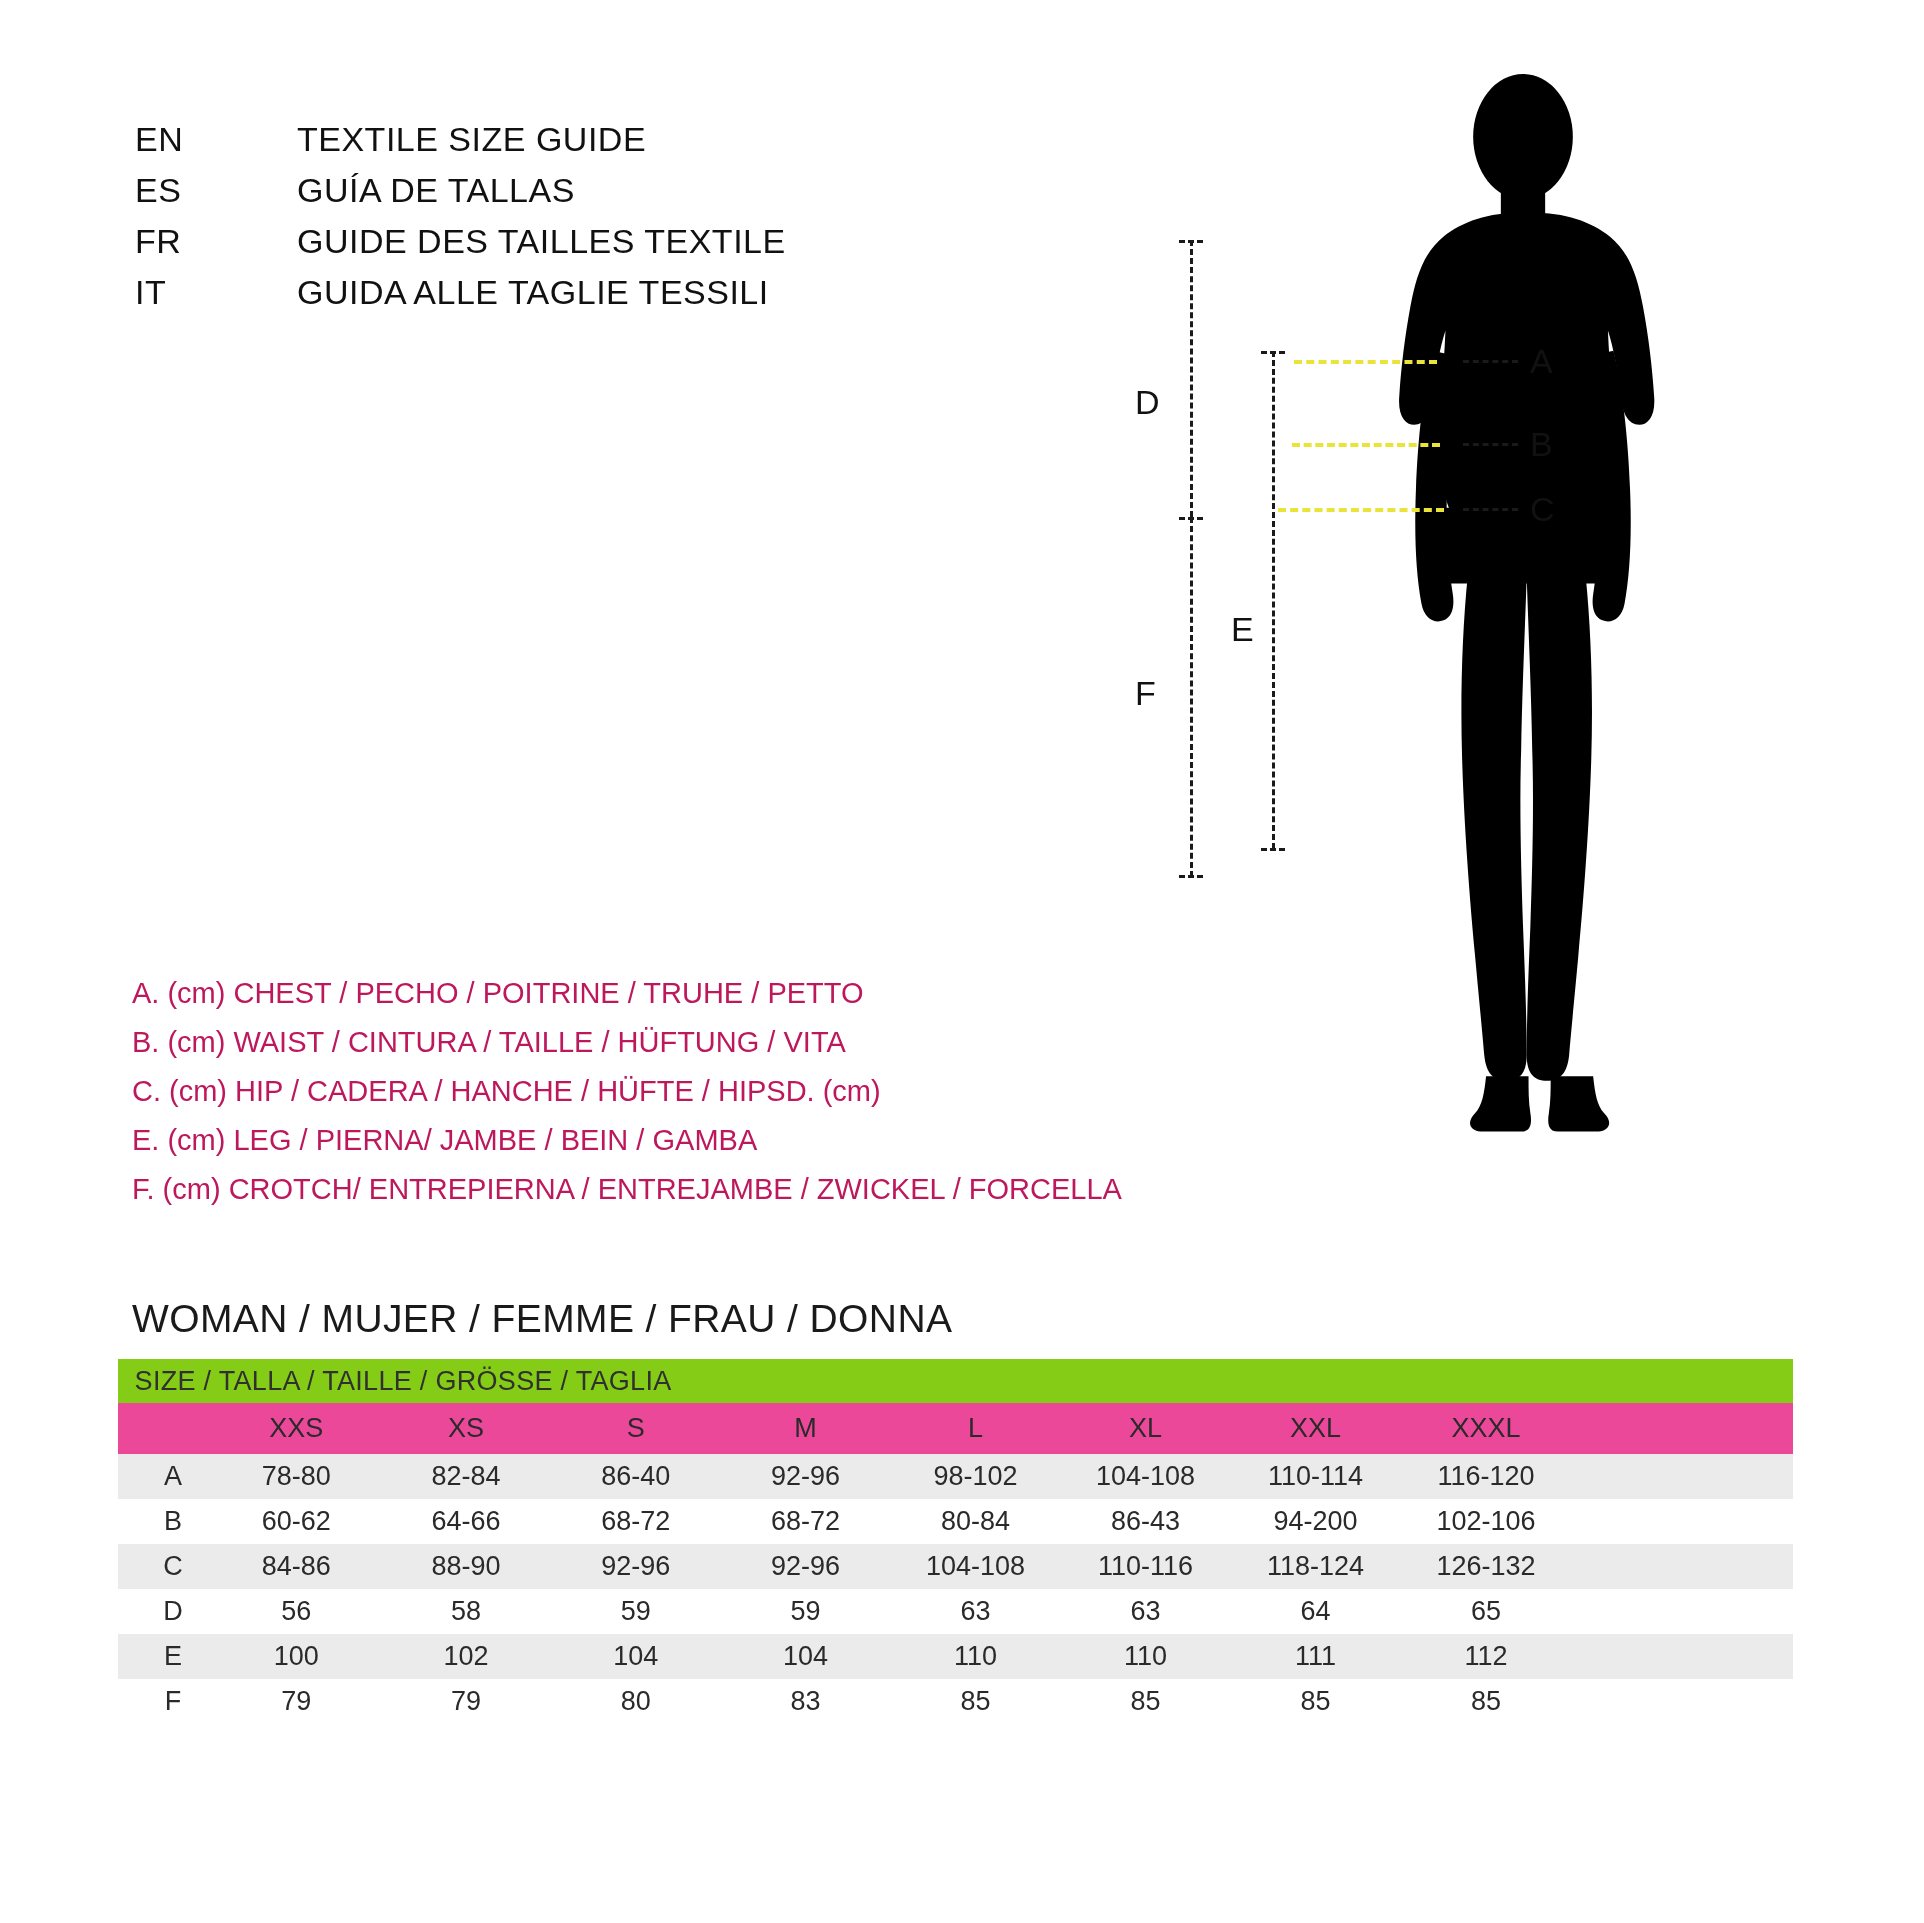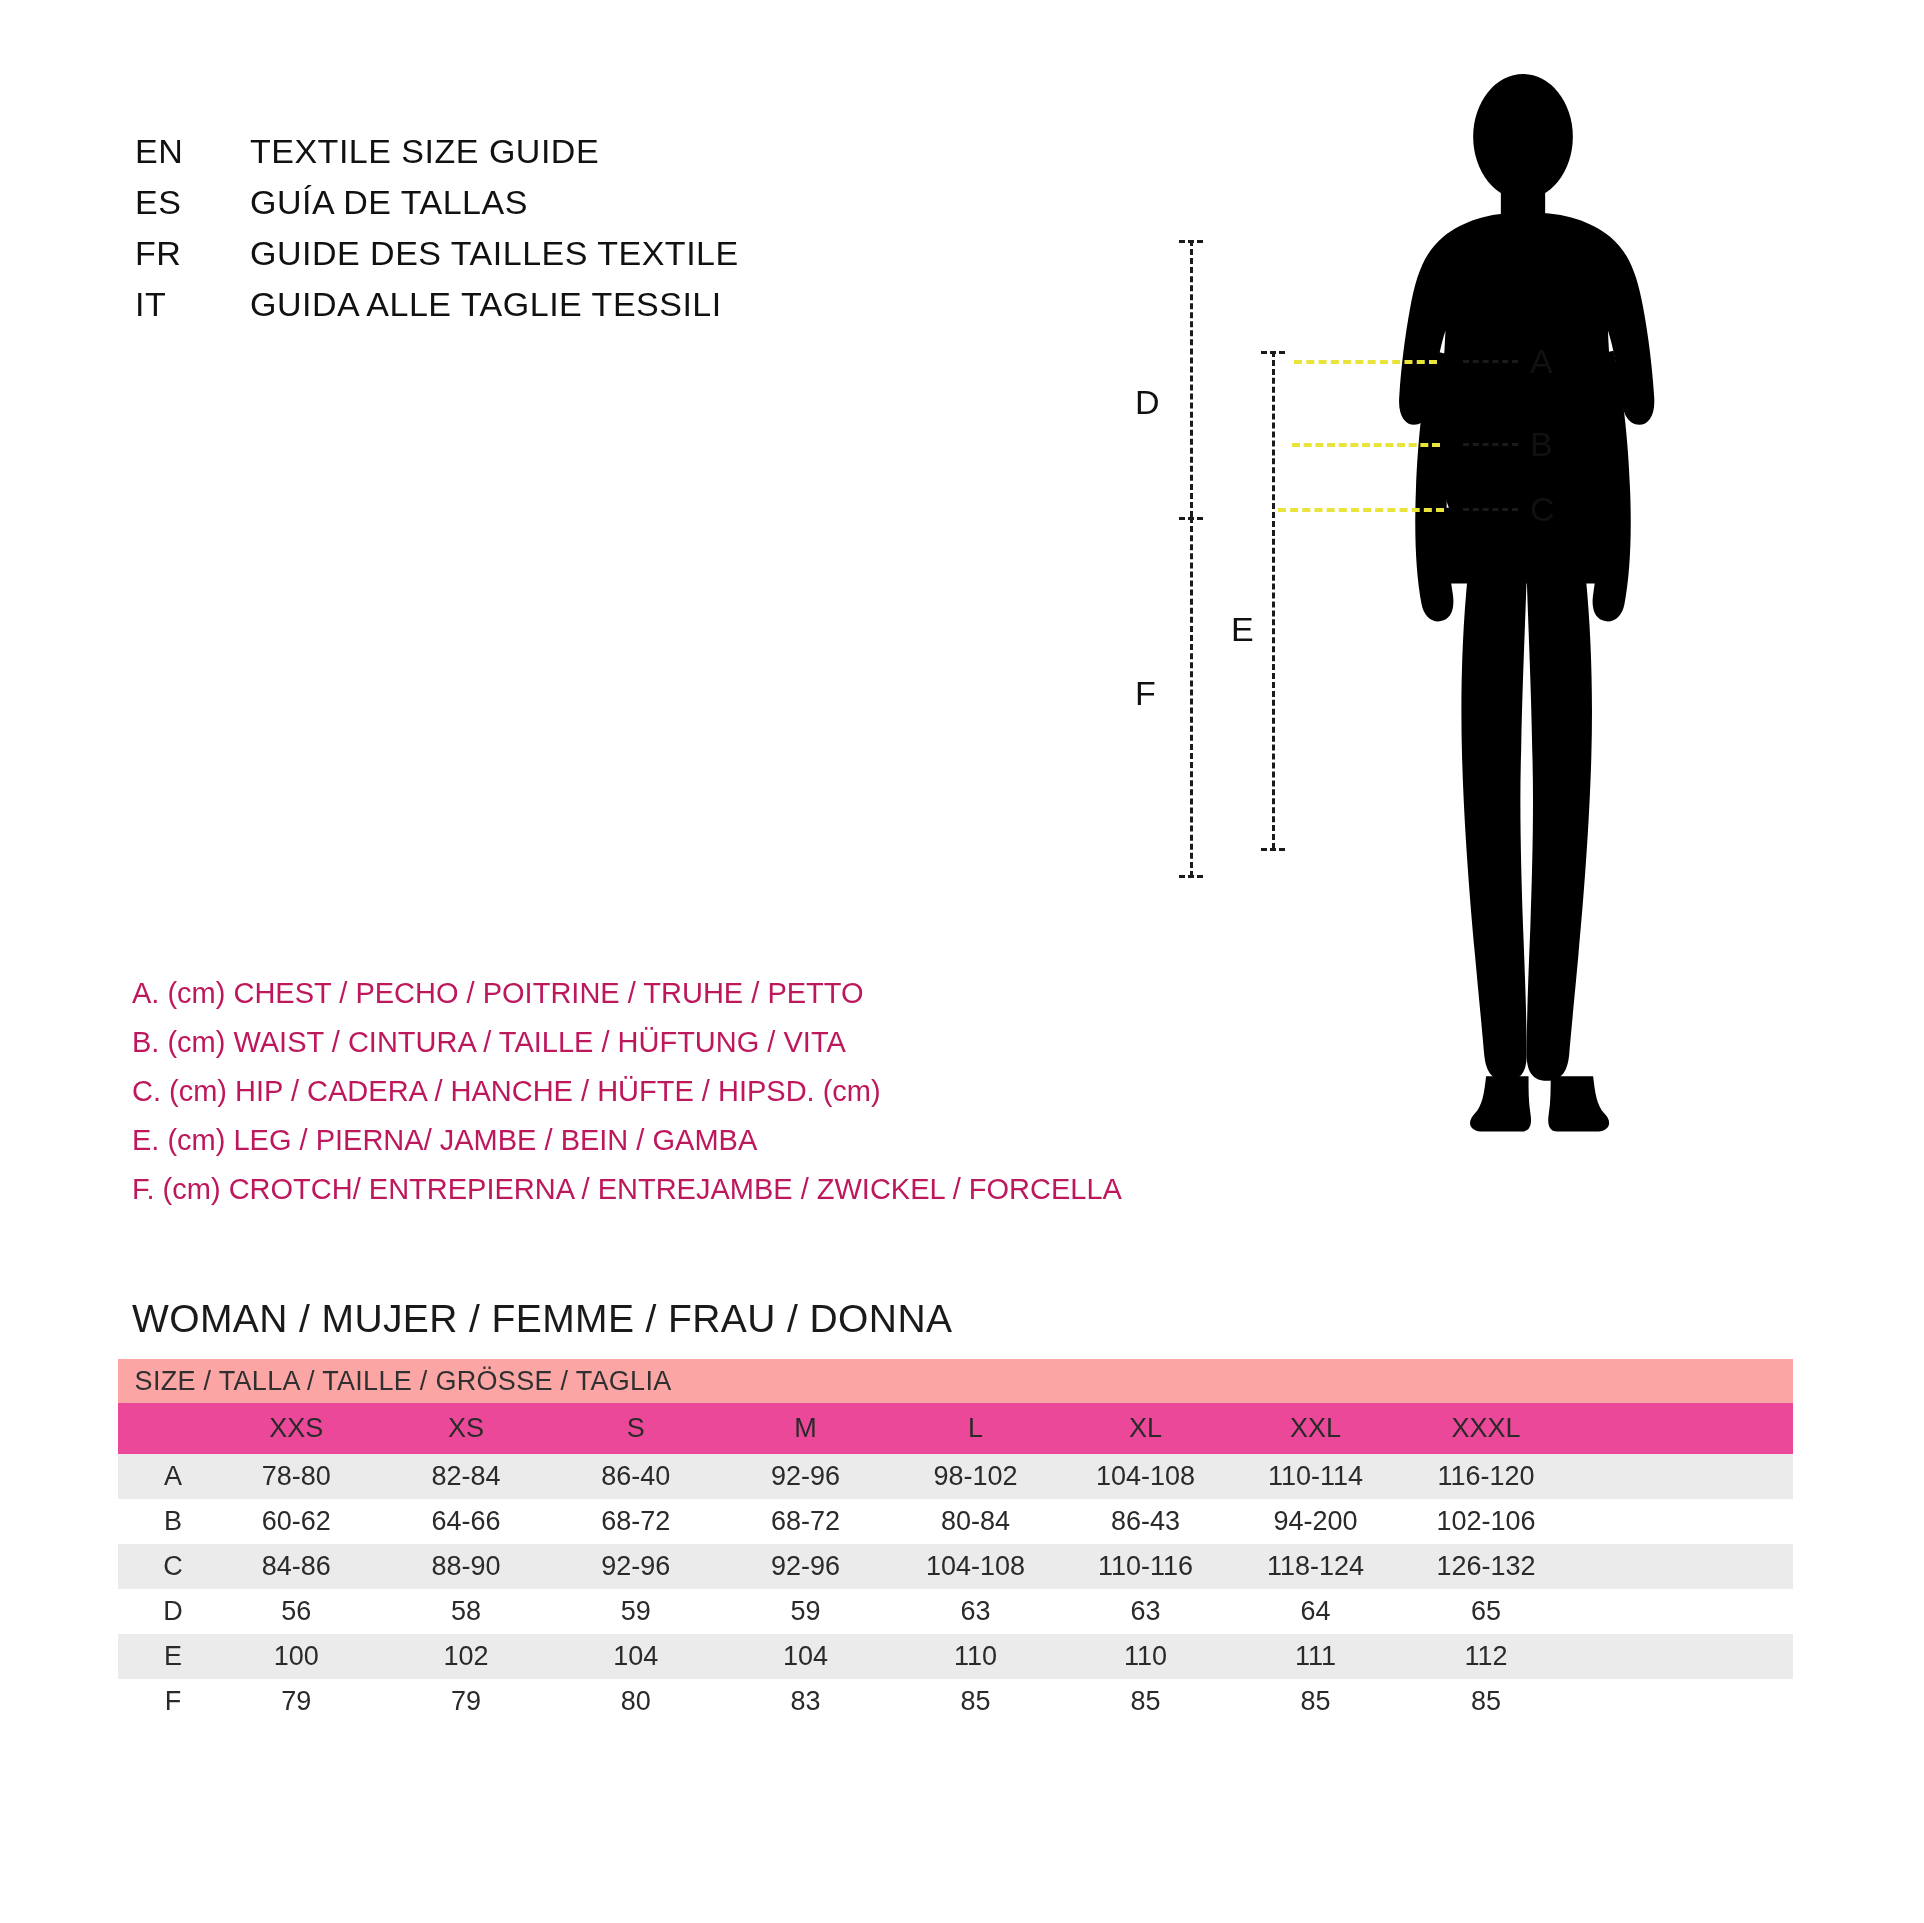--- a/index.html
+++ b/index.html
@@ -18,22 +18,23 @@
 
   
   #title-block {
     position: absolute;
     left: 135px;
     top: 120px;
     width: 831px;
   }
   .title-row {
     display: flex;
-    align-items: flex-end;
+    align-items: flex-start;
     height: 51px;
+    gap: 47px;
   }
   .title-lang {
     width: 115px;
     font-size: 34px;
     letter-spacing: 0.5px;
     color: #111;
   }
   .title-text {
     font-size: 34px;
     letter-spacing: 0.5px;
@@ -74,21 +75,21 @@
     border-collapse: collapse;
     font-size: 27px;
     color: #2a2a2a;
   }
   #size-table td, #size-table th {
     padding: 0;
     margin: 0;
     font-weight: normal;
   }
   .tbl-caption-cell {
-    background: #fca5a5;
+    background: #84cc16;
     height: 44px;
     text-align: left;
     padding-left: 16.6px !important;
     font-size: 27px;
     color: #303030;
     letter-spacing: 0.3px;
   }
   tr.head-row td {
     height: 51px;
     text-align: center;

